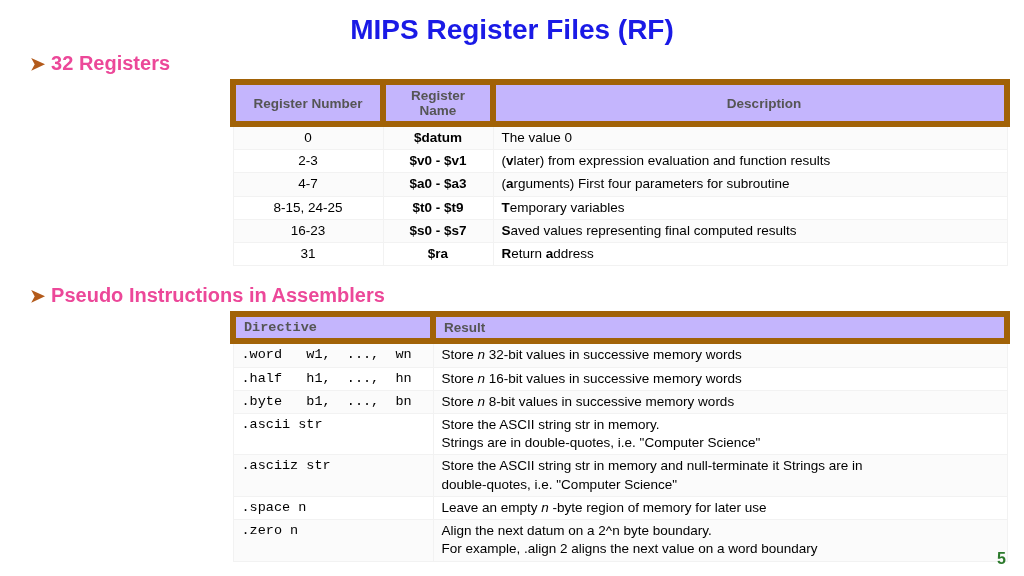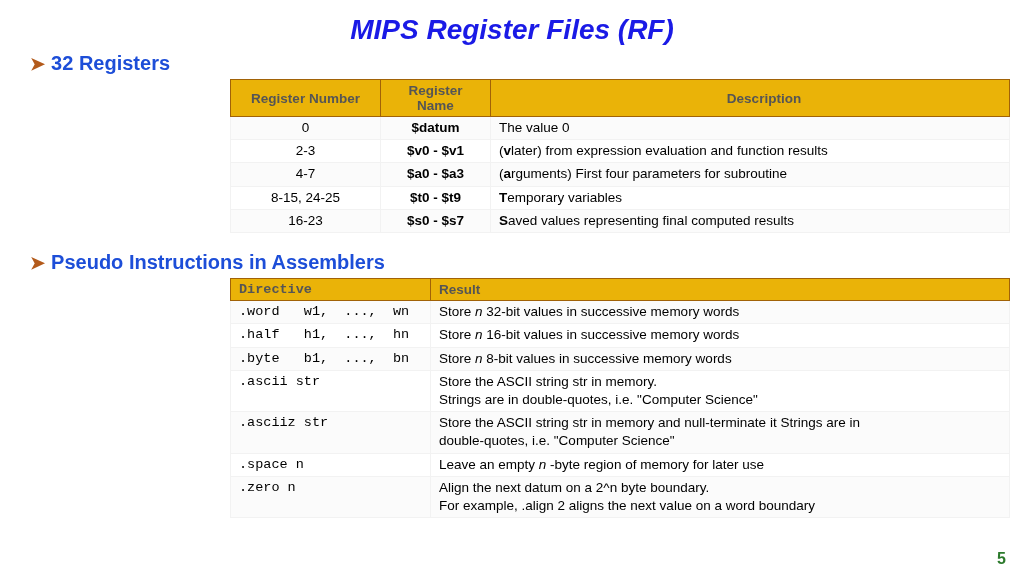--- a/index.html
+++ b/index.html
@@ -1,27 +1,27 @@
 <!DOCTYPE html>
 <html><head>
 <meta charset="utf-8">
 <style>
   * { box-sizing: border-box; margin: 0; padding: 0; }
   html, body { width: 1024px; height: 576px; font-family: Arial, Helvetica, sans-serif; background: #fff; color: #000; }
   .slide { position: relative; width: 1024px; height: 576px; padding: 14px 30px 10px 30px; }
 
-  .title { text-align: center; font-size: 28px; font-weight: bold; color: #1a1ae6; margin-bottom: 6px; font-style: italic; }
+  .title { text-align: center; font-size: 28px; font-weight: bold; color: #1a1ae6; margin-bottom: 6px; }
 
   .section-head { display: flex; align-items: center; gap: 6px; margin: 2px 0 4px 0; }
   .chev { color: #b35a1a; font-size: 18px; font-weight: bold; line-height: 1; }
-  .sec-title { color: #1d4ed8; font-size: 20px; font-weight: bold; }
+  .sec-title { color: #ec4899; font-size: 20px; font-weight: bold; }
 
   .tblwrap { margin: 0 0 18px 200px; }
   table { border-collapse: collapse; font-size: 13.5px; width: 780px; }
-  th { background: #eab308; color: #555; font-weight: bold; text-align: left; padding: 3px 8px; border: 1px solid #a16207; }
+  th { background: #c4b5fd; color: #555; font-weight: bold; text-align: left; padding: 3px 8px; border: 6px solid #a16207; }
   td { padding: 2px 8px; border: 1px solid #f2f2f2; vertical-align: top; line-height: 1.35; }
   tr:nth-child(even) td { background: #fbfbfb; }
 
   .t1 .c1 { width: 150px; text-align: center; }
   .t1 .c2 { width: 110px; text-align: center; font-weight: bold; margin-left: 16px; }
   .t1 th.c3 { text-align: center; padding-left: 36px; }
   .t1 .c3 { }
 
   .t2 .c1 { width: 200px; font-family: "Courier New", monospace; white-space: pre; }
   .t2 .c2 { }
@@ -67,20 +67,25 @@
       <tr>
         <td class="c1">8-15, 24-25</td>
         <td class="c2">$t0 - $t9</td>
         <td class="c3"><b>T</b><span>emporary variables</span></td>
       </tr>
       <tr>
         <td class="c1">16-23</td>
         <td class="c2">$s0 - $s7</td>
         <td class="c3"><b>S</b><span>aved values representing final computed results</span></td>
       </tr>
+      <tr>
+        <td class="c1">31</td>
+        <td class="c2">$ra</td>
+        <td class="c3"><b>R</b><span>eturn </span><b>a</b><span>ddress</span></td>
+      </tr>
     </tbody>
       </table>
   </div>
 
   <div class="section-head">
     <span class="chev">➤</span>
     <span class="sec-title">Pseudo Instructions in Assemblers</span>
   </div>
 
   <div class="tblwrap">

